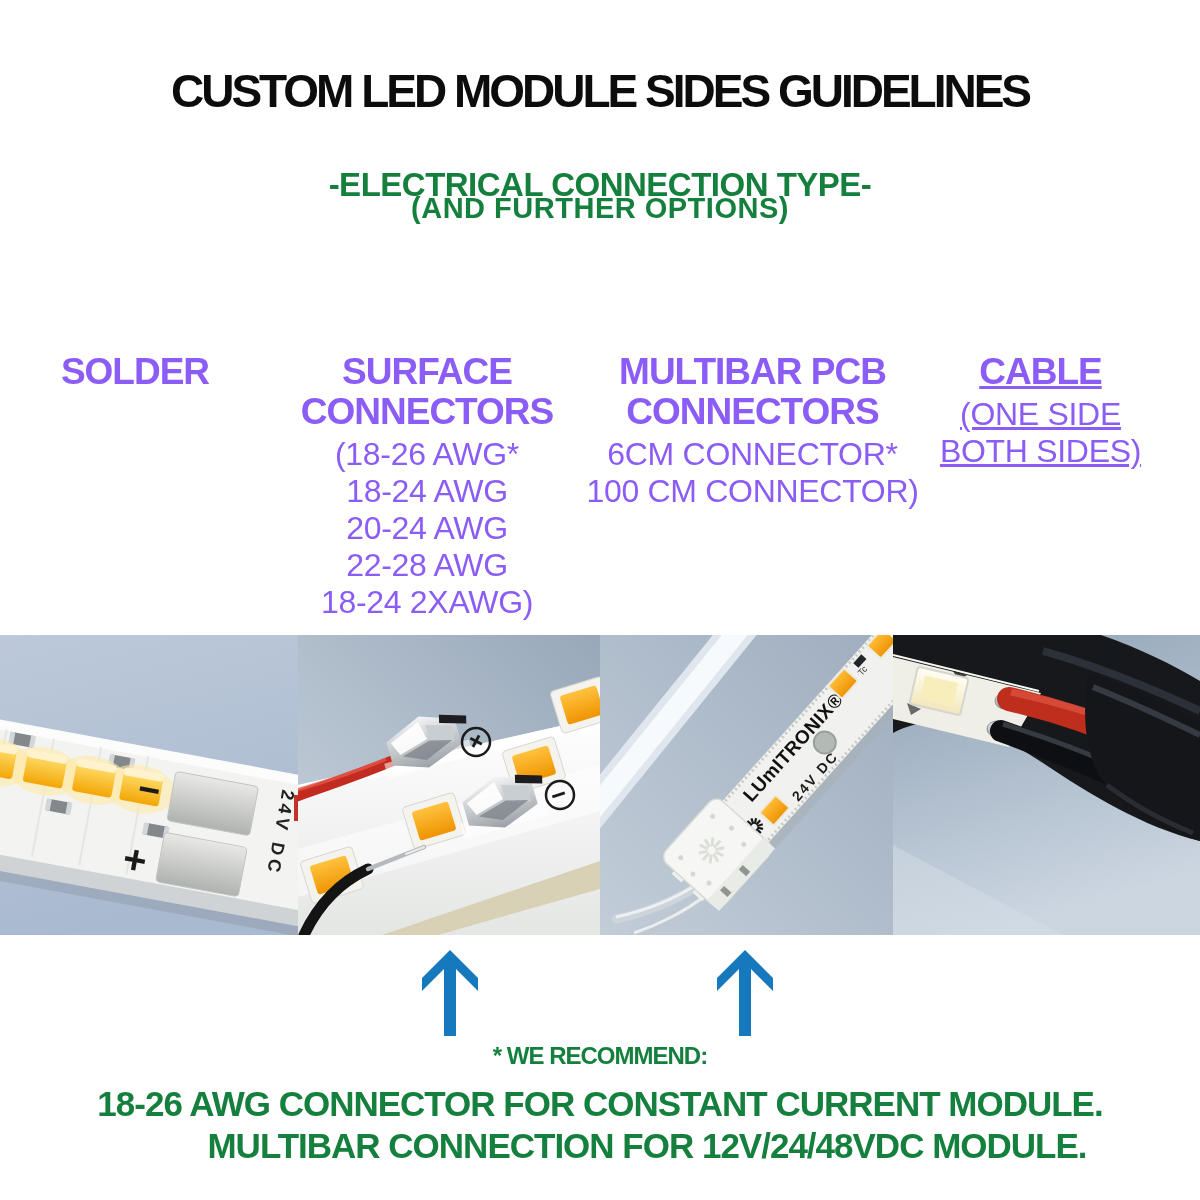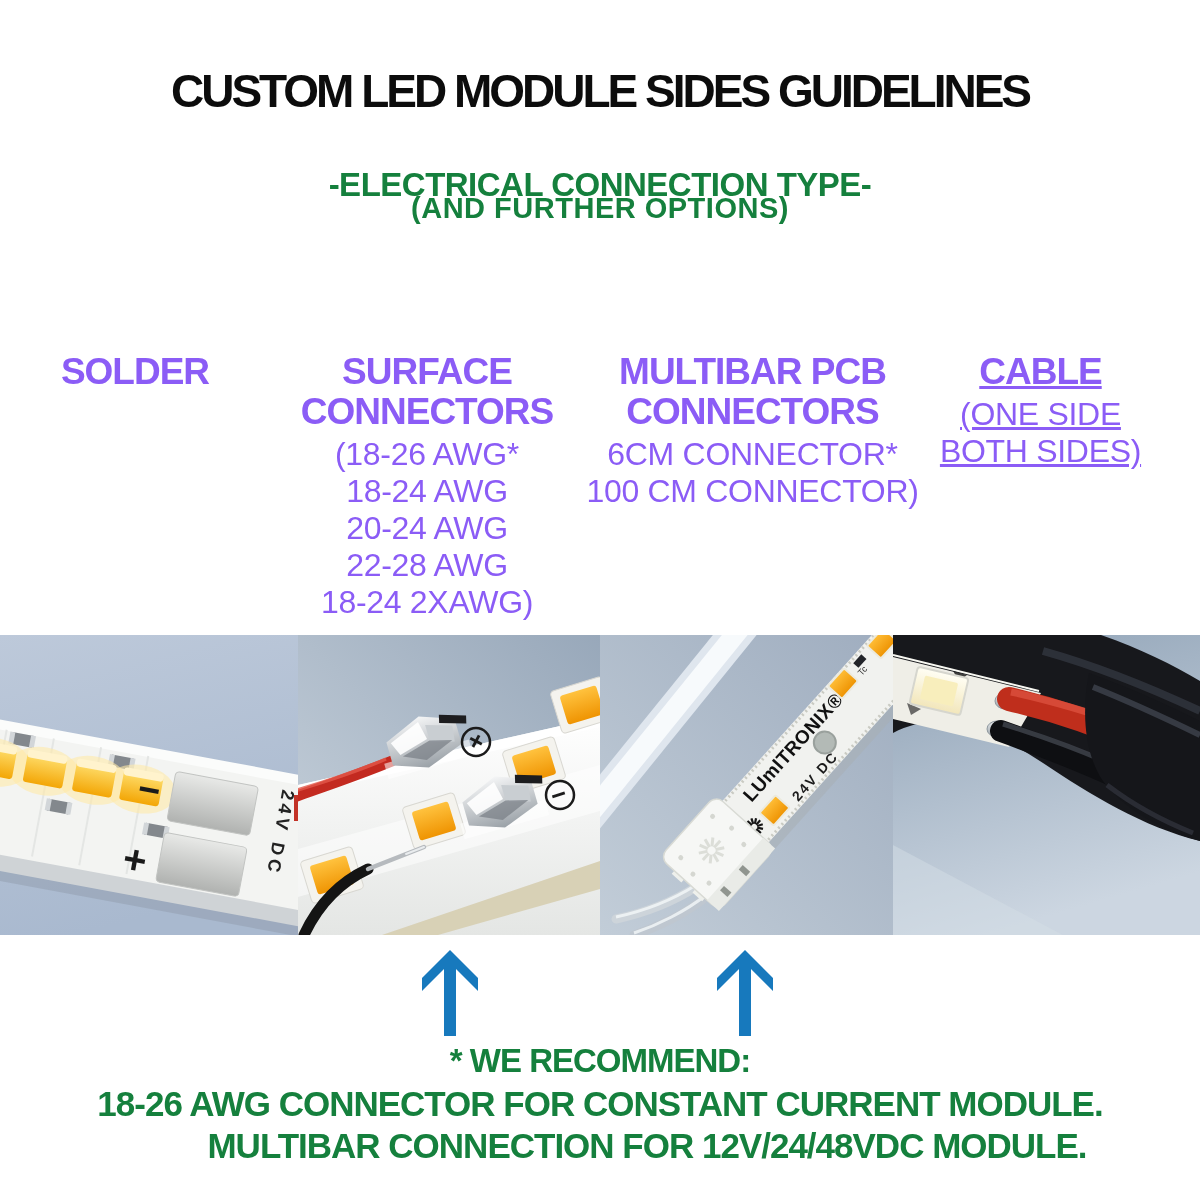--- a/index.html
+++ b/index.html
@@ -22,21 +22,21 @@
   .photos{position:absolute;top:635px;left:0;width:1200px;height:300px;}
   .photo{position:absolute;top:0;height:300px;}
   .photo svg{display:block;}
   .ph1{left:0;width:298px;}
   .ph2{left:298px;width:302px;}
   .ph3{left:600px;width:293px;}
   .ph4{left:893px;width:307px;}
   .arrow{position:absolute;width:58px;height:86px;top:950px;}
   .arrow-1{left:421px;}
   .arrow-2{left:716px;}
-  .rec-head{top:1042px;font-size:33px;font-weight:800;letter-spacing:-1px;}
+  .rec-head{top:1042px;font-size:24px;font-weight:800;letter-spacing:-1px;}
   .rec-line{font-size:35px;font-weight:800;letter-spacing:-1px;}
   .rec-line-1{top:1084px;}
   .rec-line-2{top:1126px;padding-left:47px;}
   text{font-family:"Liberation Sans",sans-serif;}
 </style>
 </head>
 <body>
 
 <div class="canvas">
 

